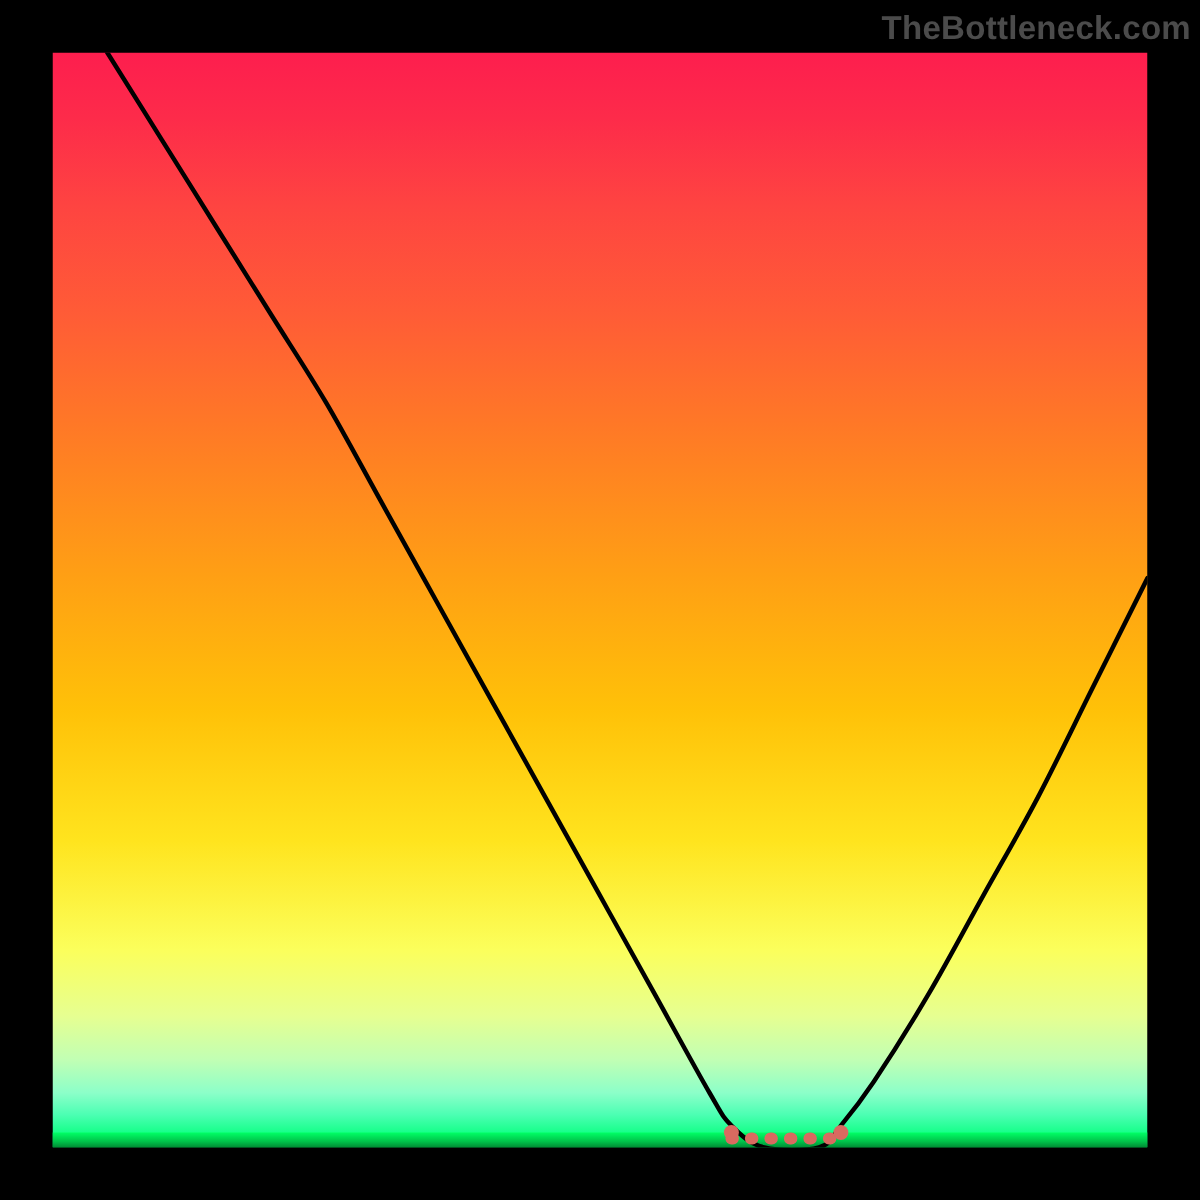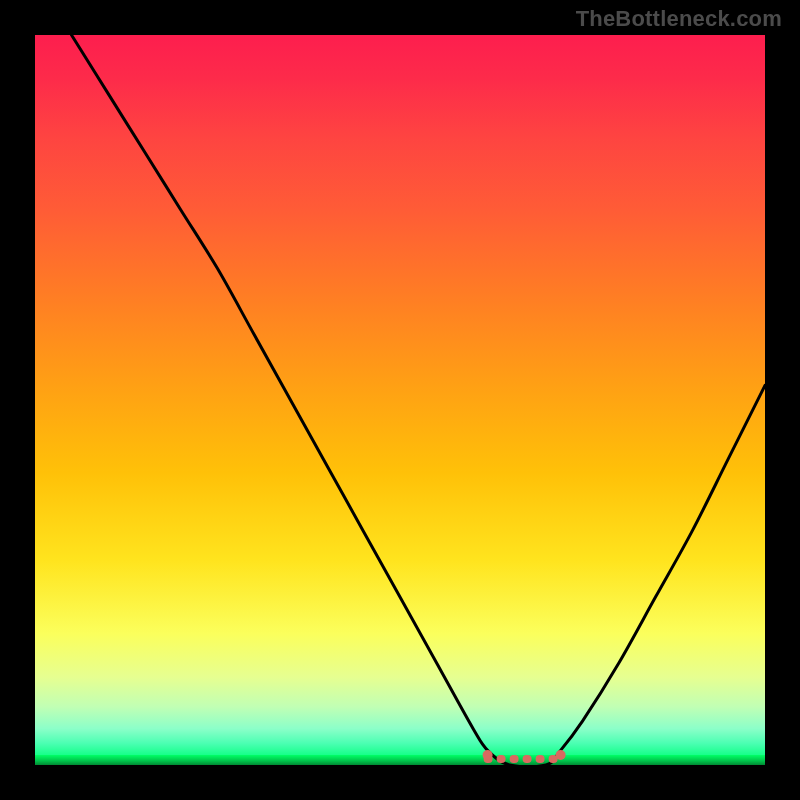--- a/index.html
+++ b/index.html
@@ -13,21 +13,21 @@
   }
   .frame {
     position: relative;
     width: 800px;
     height: 800px;
     background: #000;
   }
   .watermark {
     position: absolute;
     top: 6px;
-    right: 18px;
+    right: 6px;
     font-size: 22px;
     font-weight: 600;
     color: #4b4b4b;
     letter-spacing: 0.2px;
     z-index: 5;
   }
   .plot-area {
     position: absolute;
     left: 35px;
     top: 35px;

